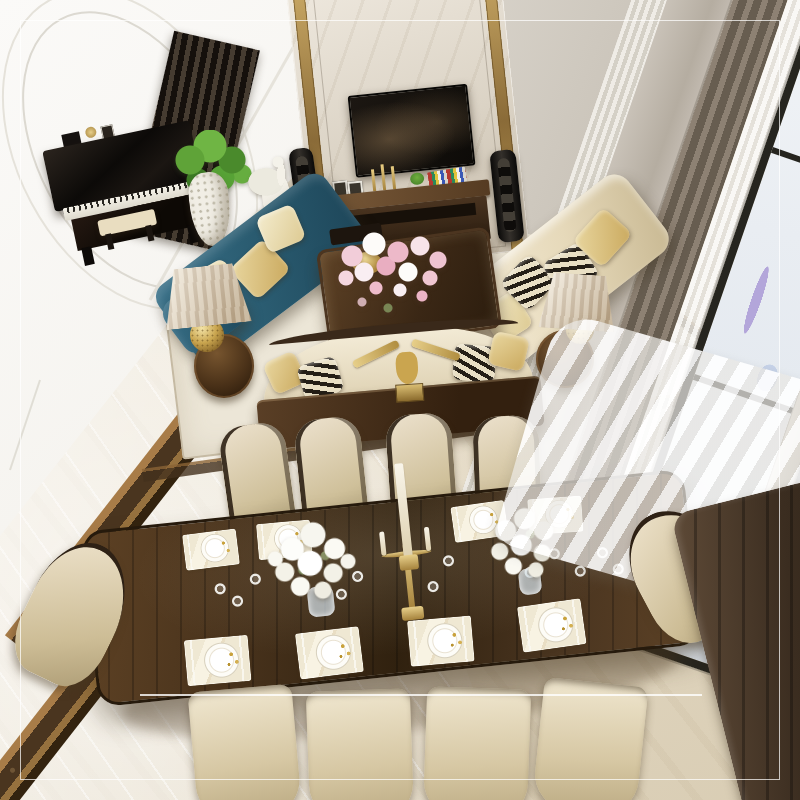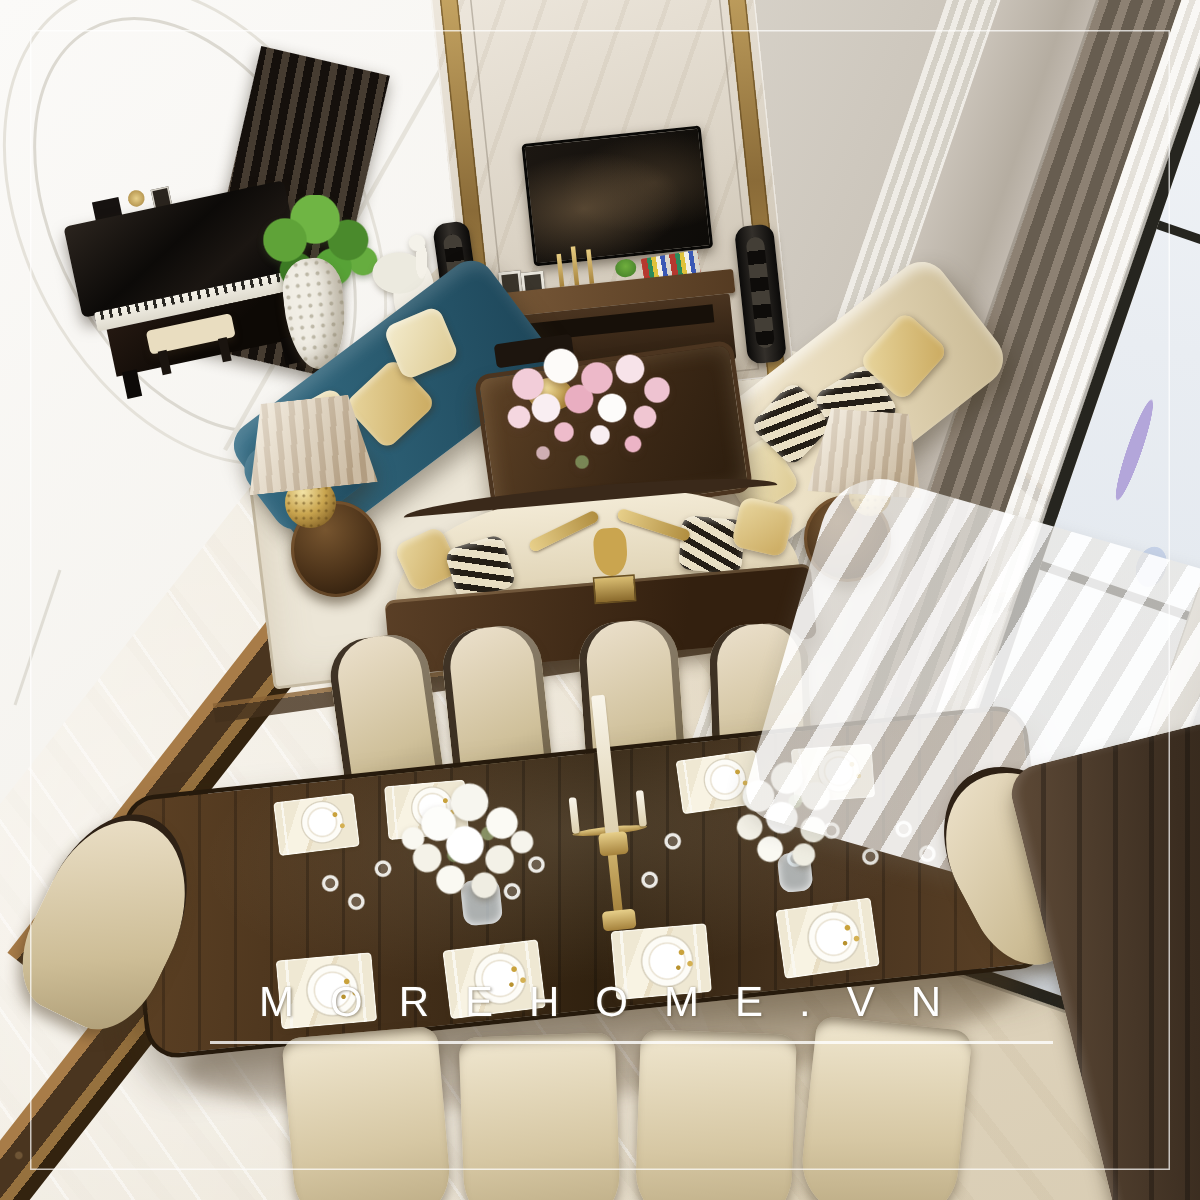--- a/index.html
+++ b/index.html
@@ -402,16 +402,15 @@
   <div class="abs chair-end" style="left:636px;top:506px;width:96px;height:130px;transform:rotate(-28deg);"></div>
 
   <div class="abs chair-b" style="left:193px;top:688px;transform:rotate(-5deg);"></div>
   <div class="abs chair-b" style="left:308px;top:690px;transform:rotate(-2deg);"></div>
   <div class="abs chair-b" style="left:425px;top:688px;transform:rotate(2deg);"></div>
   <div class="abs chair-b" style="left:538px;top:682px;transform:rotate(6deg);"></div>
 
   <div class="abs chaise" style="left:708px;top:492px;width:150px;height:330px;transform:rotate(-14deg);"></div>
 
   <div class="abs wm-line"></div>
-  <div class="abs wm">MOREHOME.VN</div>
 
   <div class="abs frame"></div>
 </div>
 
 </body></html>

